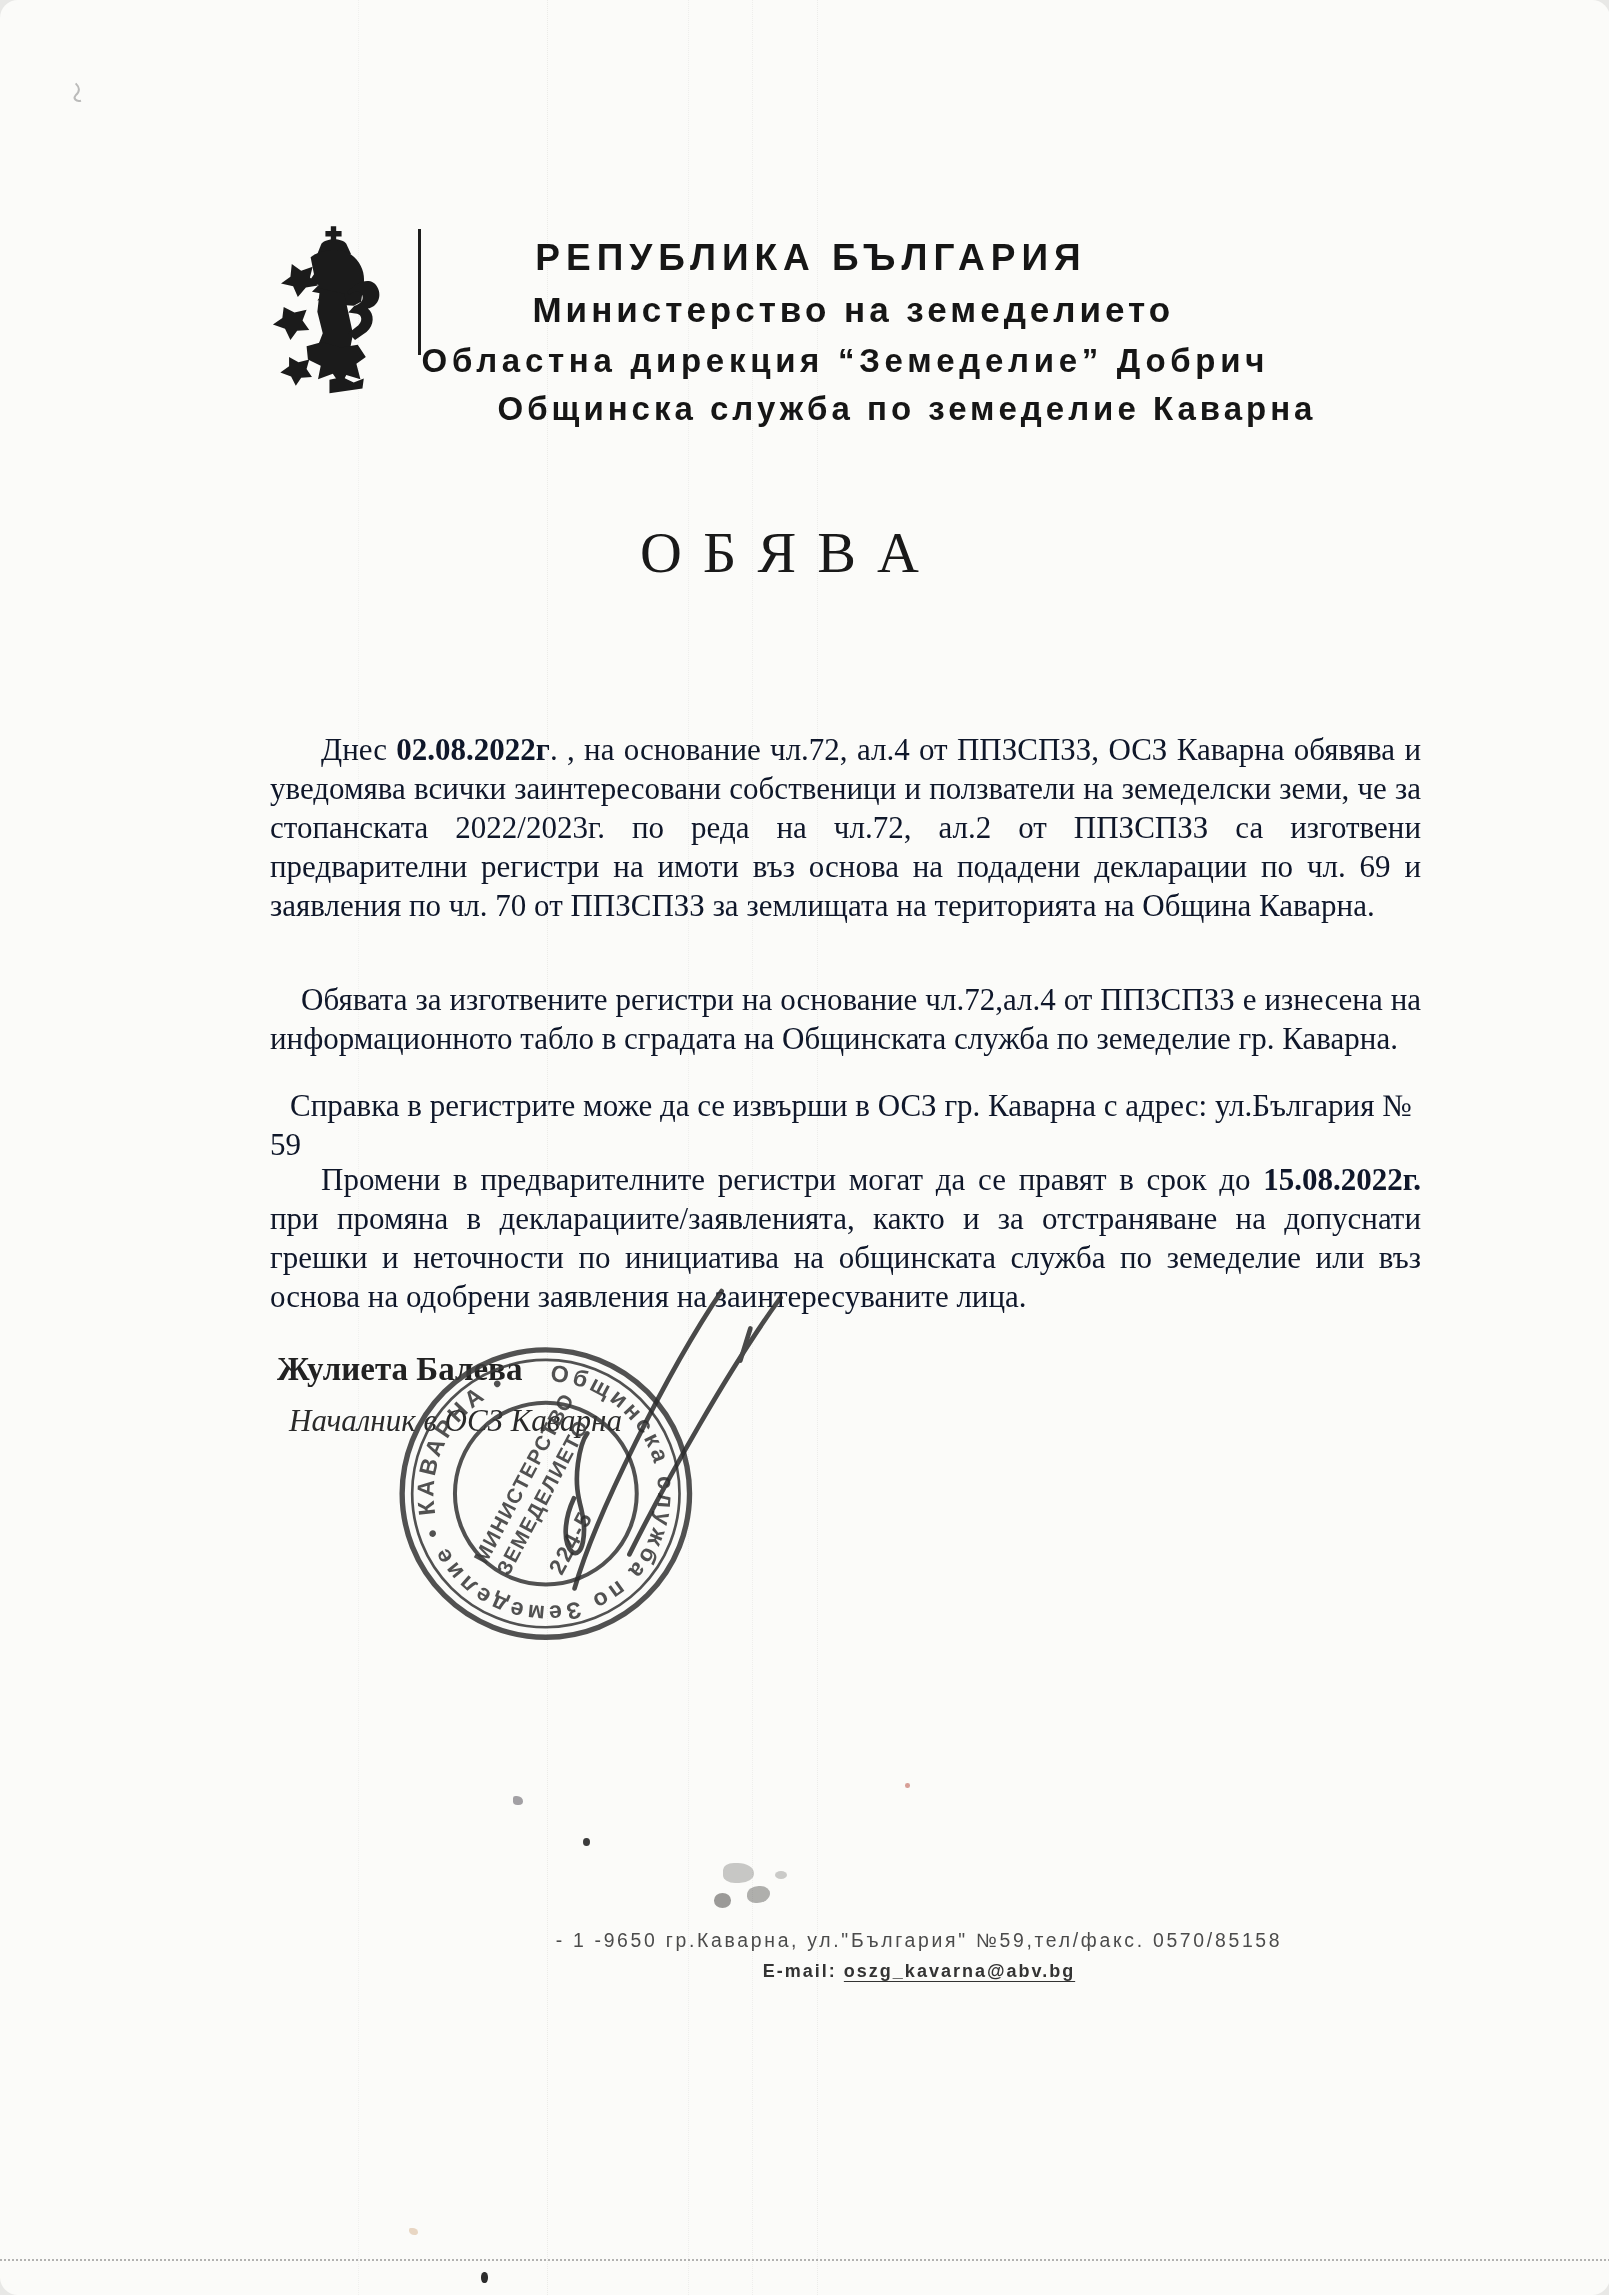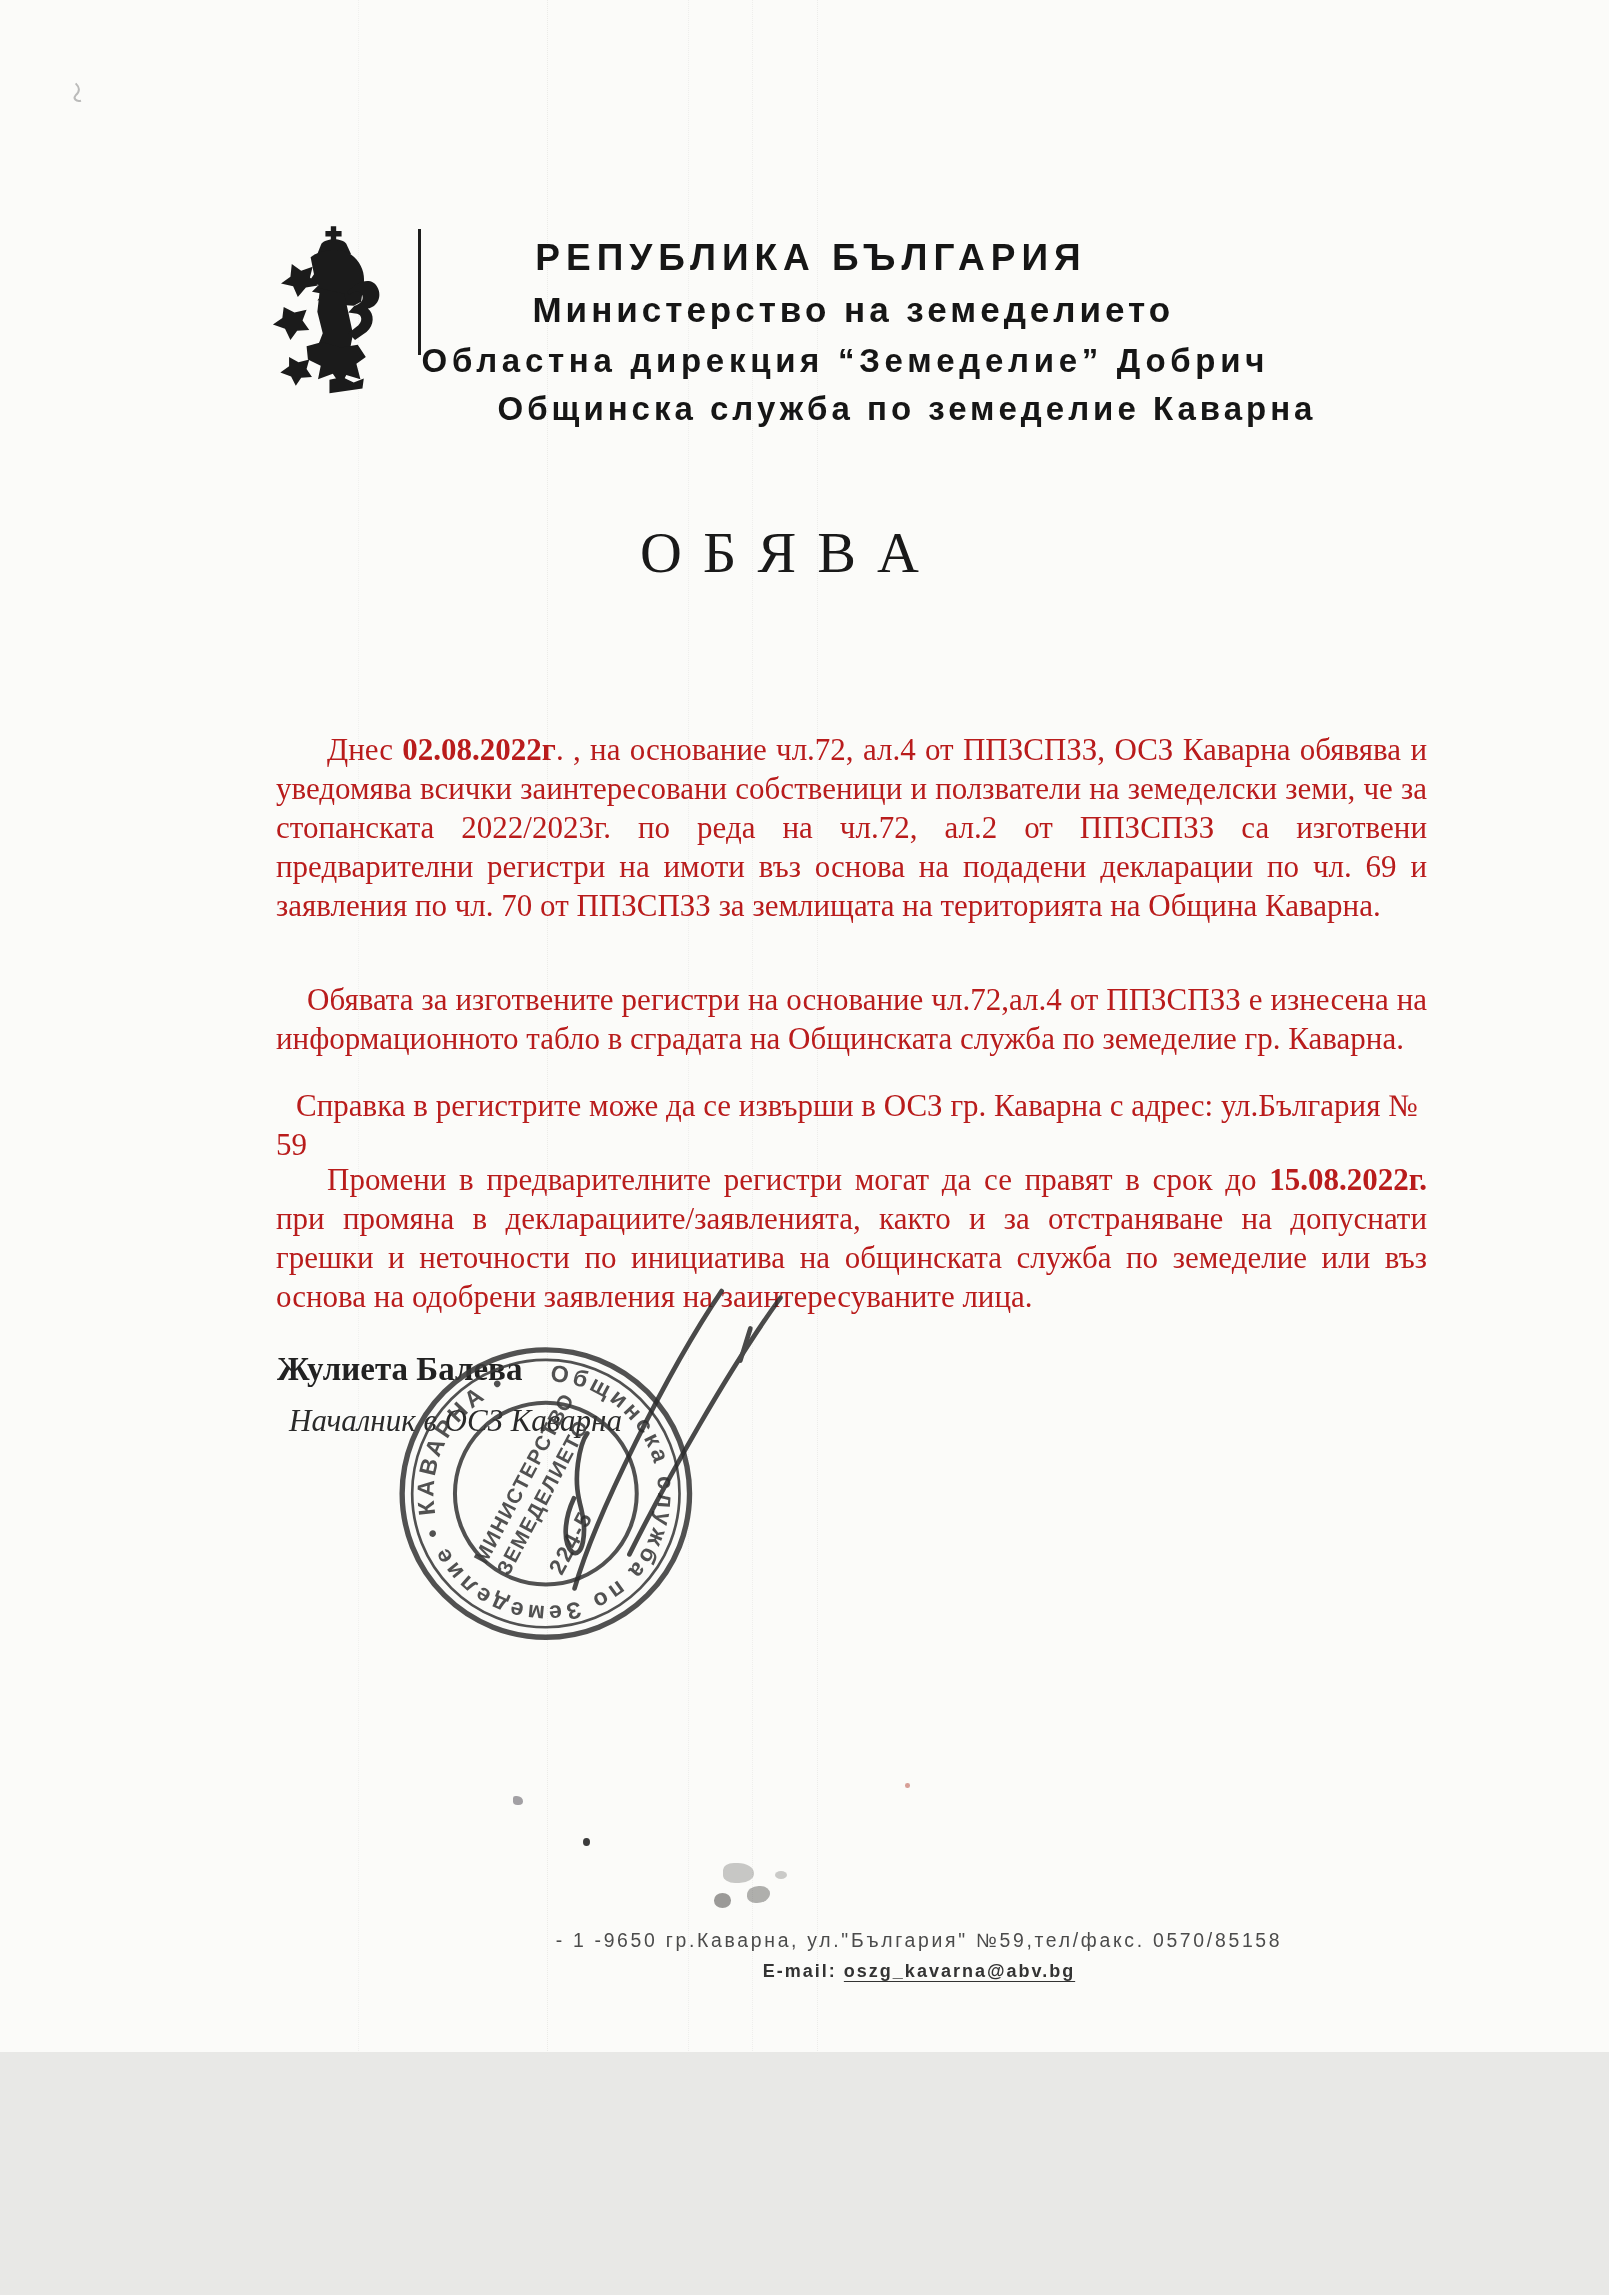--- a/index.html
+++ b/index.html
@@ -1,44 +1,45 @@
 <!DOCTYPE html>
 <html style="font-size:10.7px"><head>
 <meta charset="utf-8">
 <style>
   html,body{margin:0;padding:0;background:#e8e8e6;}
   .page{
     position:relative;
-    width:1610px;height:2052px;
+    width:1610px;height:2295px;
     background:#fbfbf9;
     overflow:hidden;
     font-family:"Liberation Serif","DejaVu Serif",serif;
     color:#1c1c1c;
+    border-radius:18px;
   }
   
   .emblem{position:absolute;left:265px;top:225px;width:137px;height:175px;}
   .emblem-sep{position:absolute;left:418px;top:229px;width:3.3px;height:126px;background:#1d1d1d;}
   .header-block{
     position:absolute;left:347px;top:237px;width:1002px;
     font-family:"Liberation Sans","DejaVu Sans",sans-serif;
     font-weight:bold;color:#161616;text-align:center;
   }
   .h-line1{font-size:37px;letter-spacing:6px;transform:translateX(-37px);}
   .h-line2{font-size:35px;letter-spacing:4px;margin-top:10.7px;transform:translateX(5.3px);}
   .h-line3{font-size:33px;letter-spacing:4.7px;margin-top:12px;transform:translateX(-2.7px);}
   .h-line4{font-size:33px;letter-spacing:4px;margin-top:10px;transform:translateX(59px);}
   
   .doc-title{
     position:absolute;left:640px;top:519px;
     font-size:58px;font-weight:normal;letter-spacing:3.3px;color:#191919;
   }
   
   .bp{
-    position:absolute;left:276px;width:1151px;
-    font-size:31px;line-height:39px;text-align:justify;color:#b91c1c;
+    position:absolute;left:270px;width:1151px;
+    font-size:31px;line-height:39px;text-align:justify;color:#0f172a;
   }
   .bp b{font-weight:bold;}
   .p1{top:699px;text-indent:51px;}
   .p2{top:949px;text-indent:31px;}
   .p3{top:1055px;text-indent:20px;text-align:left;}
   .p4{top:1129px;text-indent:51px;}
   
   .sig-name{position:absolute;left:277px;top:1351px;font-size:33px;font-weight:bold;color:#222;}
   .sig-pos{position:absolute;left:289px;top:1403px;font-size:31px;font-style:italic;color:#2a2a2a;}
   .stamp-svg{position:absolute;left:374px;top:1263px;width:468px;height:401px;z-index:3;}

